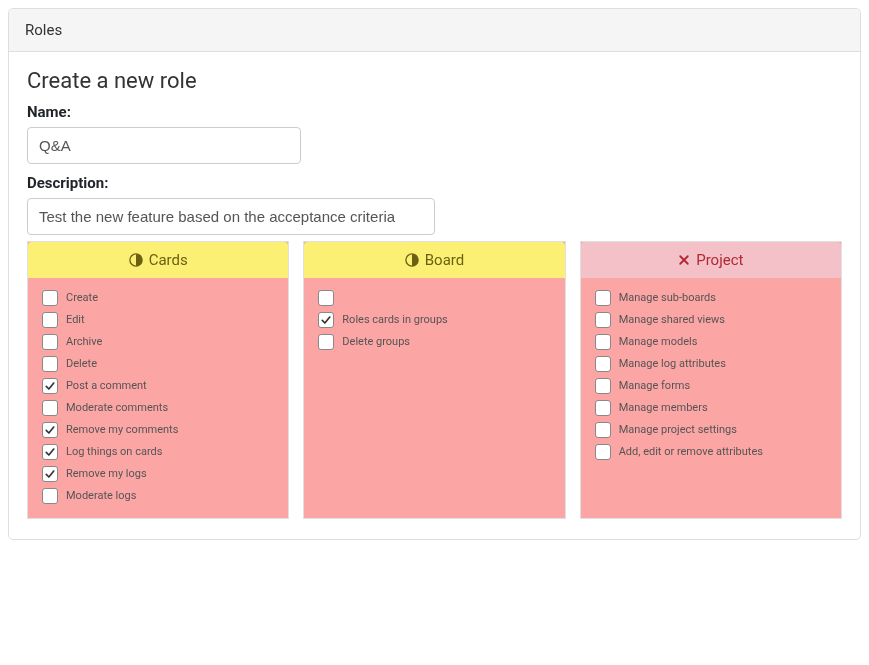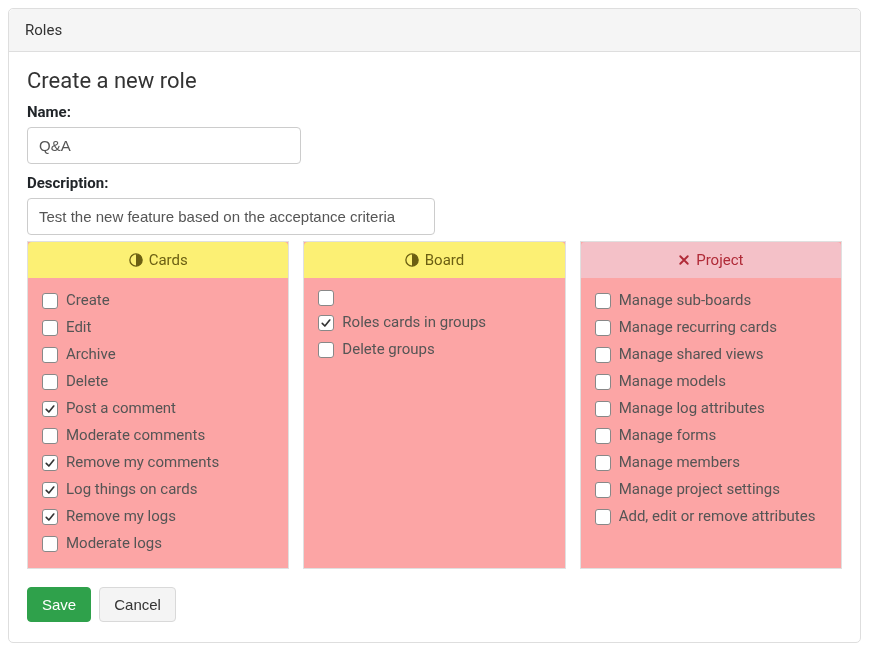--- a/index.html
+++ b/index.html
@@ -79,21 +79,21 @@
   .perm-list {
     padding: 12px 14px 14px 14px;
     display: flex;
     flex-direction: column;
     gap: 6px;
   }
   .perm-item {
     display: flex;
     align-items: center;
     gap: 8px;
-    font-size: 15px;
+    font-size: 11px;
     color: #555;
     line-height: 1.4;
   }
   .chk {
     width: 16px;
     height: 16px;
     flex: 0 0 16px;
     border: 1.5px solid #888;
     border-radius: 3px;
     display: inline-flex;
@@ -252,24 +252,20 @@
             </span>
             <span>Project</span>
           </div>
           <div class="perm-list">
             <label class="perm-item">
               <span class="chk"></span>
               <span>Manage sub-boards</span>
             </label>
             <label class="perm-item">
               <span class="chk"></span>
-              <span>Manage recurring cards</span>
-            </label>
-            <label class="perm-item">
-              <span class="chk"></span>
               <span>Manage shared views</span>
             </label>
             <label class="perm-item">
               <span class="chk"></span>
               <span>Manage models</span>
             </label>
             <label class="perm-item">
               <span class="chk"></span>
               <span>Manage log attributes</span>
             </label>
@@ -286,18 +282,14 @@
               <span>Manage project settings</span>
             </label>
             <label class="perm-item">
               <span class="chk"></span>
               <span>Add, edit or remove attributes</span>
             </label>
           </div>
         </div>
       </div>
 
-    <div class="actions">
-      <button class="btn btn-save">Save</button>
-      <button class="btn btn-cancel">Cancel</button>
-    </div>
   </div>
 </div>
 
 </body></html>

